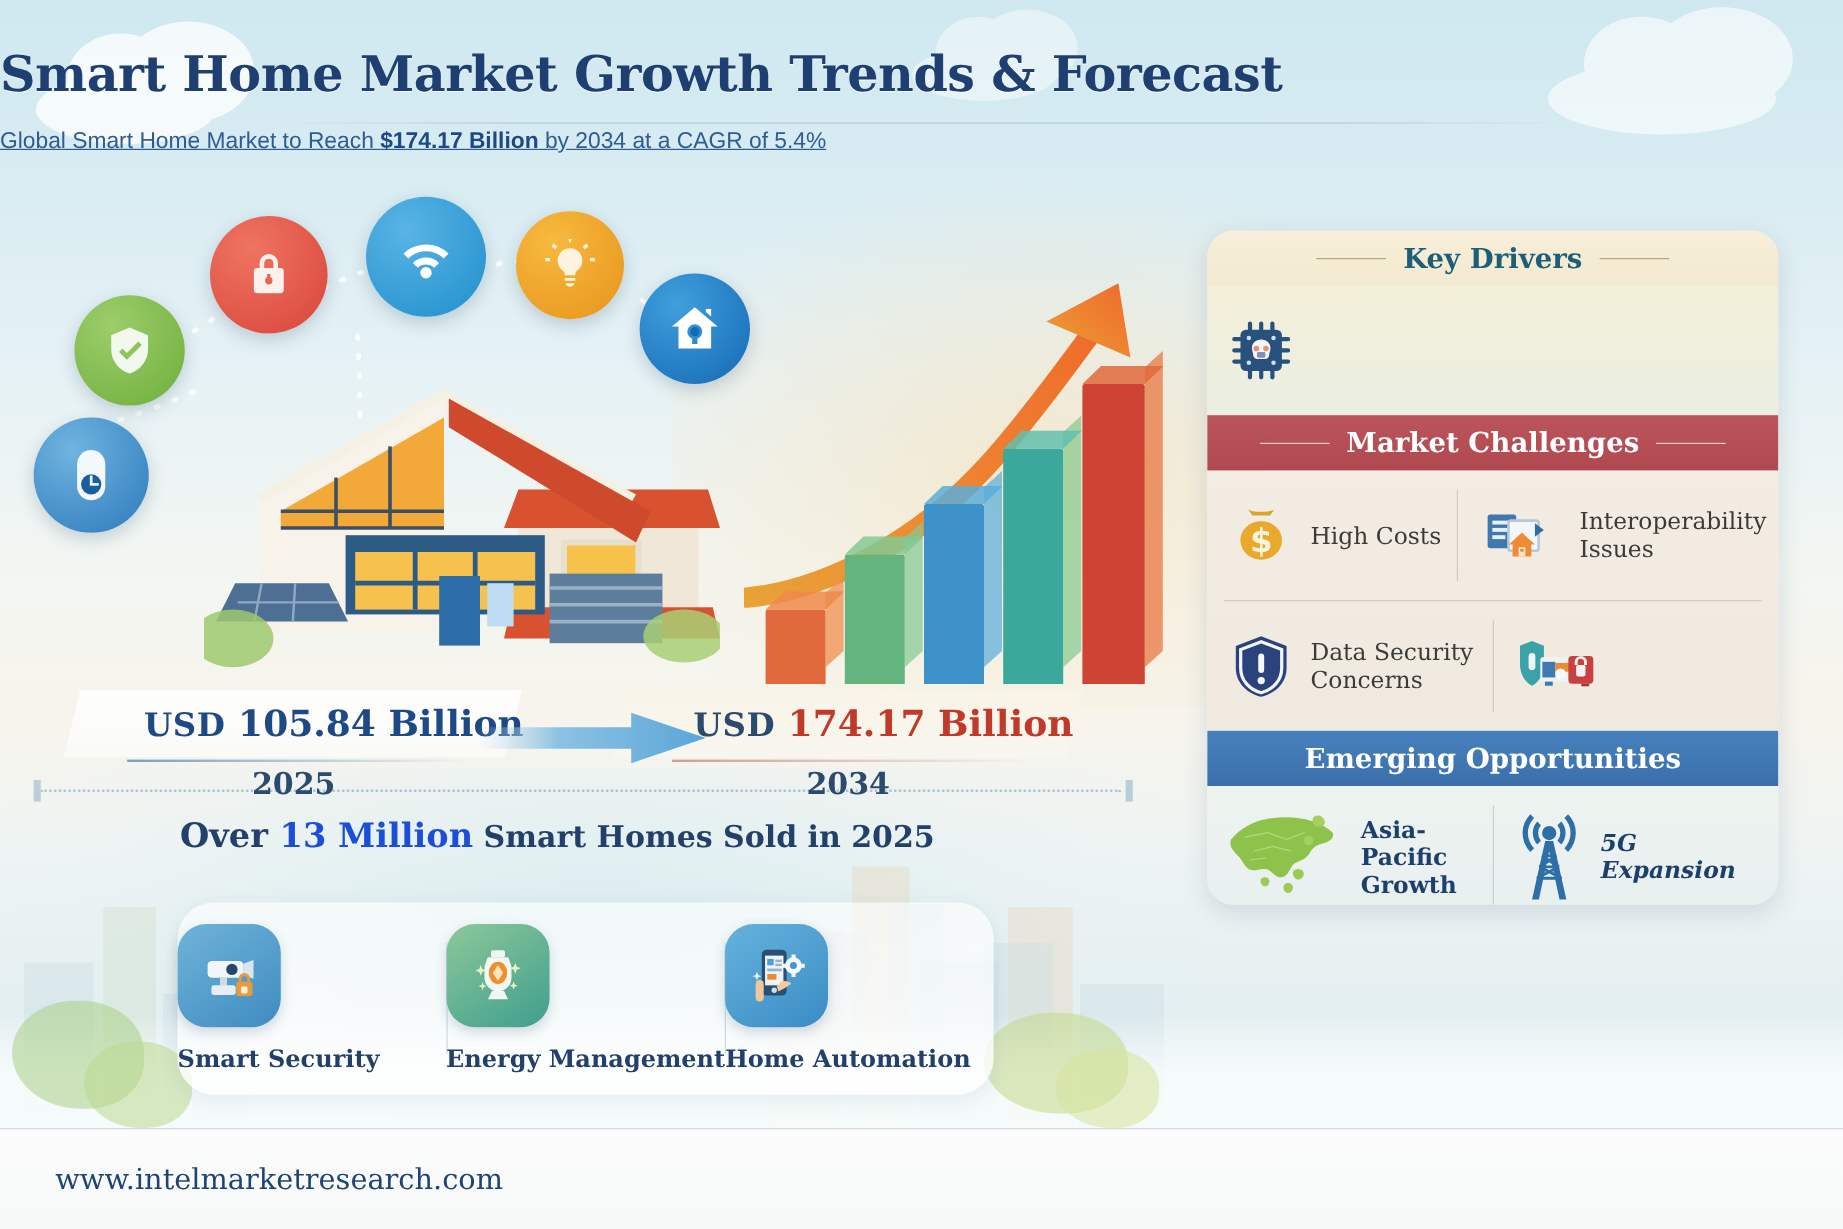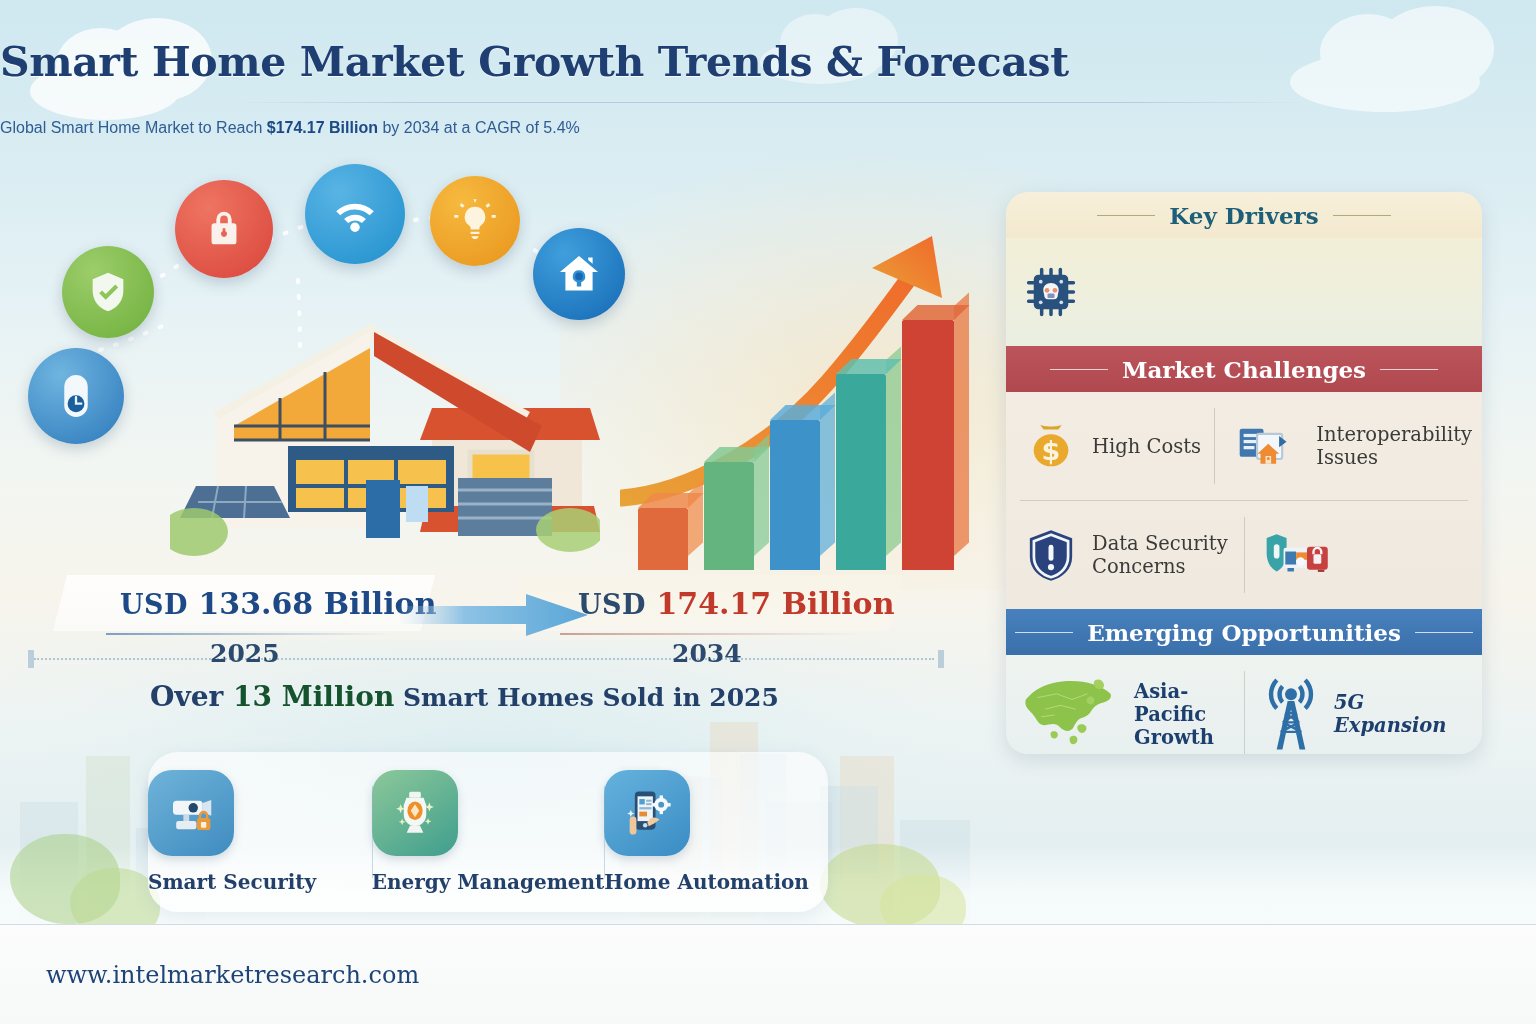--- a/index.html
+++ b/index.html
@@ -63,22 +63,23 @@
     letter-spacing: -.4px;
     color: #1f3f72;
     padding-top: 38px;
     text-shadow: 0 1px 0 rgba(255,255,255,.8);
   }
   .title-rule {
     width: 1080px; height: 1px; margin: 16px auto 0;
     background: linear-gradient(90deg, rgba(150,175,205,0) 0%, rgba(150,175,205,.55) 18%, rgba(150,175,205,.55) 82%, rgba(150,175,205,0) 100%);
   }
   .subtitle {
-    margin-top: 16px; font-size: 16px; color: #2e5c93; font-weight: 400;
+    margin-top: 4px; font-size: 19px; color: #2e5c93; font-weight: 400;
     font-family: "Liberation Sans", sans-serif;
+    text-decoration: underline;
   }
   .subtitle b { font-weight: 700; color: #1d4a86; }
 
   
   .illus { position: absolute; left: 0; top: 150px; width: 1000px; height: 440px; z-index: 3; }
 
   
   .house { position: absolute; left: 170px; top: 130px; width: 430px; height: 280px; }
 
   
@@ -122,21 +123,21 @@
     position: absolute; left: 34px; top: 658px; width: 900px; height: 2px; z-index: 5;
     border-top: 2px dotted rgba(120,160,190,.55);
   }
   .hdiv-cap { position: absolute; top: 650px; width: 6px; height: 18px; background: rgba(120,160,190,.45); z-index:5;}
 
   .overline {
     position: absolute; left: 150px; top: 680px; z-index: 6;
     font-family: "DejaVu Serif", serif; font-size: 28px; font-weight: 700; color: #23406b;
     white-space: nowrap;
   }
-  .overline .red { color: #14532d; text-align: right; }
+  .overline .red { color: #1d4ed8; text-align: right; }
   .overline .small { font-size: 25px; }
 
   
   .cards {
     position: absolute; left: 148px; top: 752px; width: 680px; height: 160px; z-index: 6;
     background: linear-gradient(180deg, rgba(255,255,255,.62) 0%, rgba(255,255,255,.80) 100%);
     border-radius: 30px;
     display: flex; align-items: center;
     box-shadow: 0 4px 16px rgba(80,120,150,.10);
   }
@@ -171,21 +172,21 @@
   .band .ln { height: 1px; width: 58px; }
 
   .band.drivers { background: linear-gradient(180deg,#f7efda 0%, #f3e9cf 100%); }
   .band.drivers .band-title { color: #1d5f78; }
   .band.drivers .ln { background: #b9a67c; }
 
   .band.challenges { background: linear-gradient(180deg,#bc545c 0%, #b04850 100%); }
   .band.challenges .band-title { color: #ffffff; }
   .band.challenges .ln { background: rgba(255,255,255,.75); }
 
-  .band.opportunities { background: linear-gradient(180deg,#4781bd 0%, #3a6faa 100%); }
+  .band.opportunities { background: linear-gradient(180deg,#4781bd 0%, #3a6faa 100%); flex-direction: column; }
   .band.opportunities .band-title { color: #ffffff; }
   .band.opportunities .ln { background: rgba(255,255,255,.75); }
 
   .sec-body { padding: 0; }
   .sec-body.drivers-body       { background: linear-gradient(180deg,#f3efd8 0%, #eaefe2 100%); }
   .sec-body.challenges-body    { background: linear-gradient(180deg,#f2ece2 0%, #efe9e0 100%); }
   .sec-body.opportunities-body { background: linear-gradient(180deg,#eef3ef 0%, #e7eff0 100%); }
 
   .grid2 { display: flex; }
   .cell {
@@ -201,21 +202,21 @@
   .cell-text {
     font-family: "DejaVu Serif", serif; font-size: 19.5px; font-weight: 400;
     color: #3a3a38; line-height: 1.18;
   }
   .cell-text.blue { color: #1d3f6e; font-weight: 700; }
   .cell-text.ital { font-style: italic; color: #1d3f6e; font-weight: 700;}
   .rowsep { height: 1px; background: rgba(130,140,130,.30); margin: 0 14px; }
 
   
   .footer {
-    position: absolute; left: 0; bottom: 0; width: 100%; height: 100px; z-index: 8;
+    position: absolute; left: 0; bottom: 0; width: 100%; height: 84px; z-index: 8;
     background: linear-gradient(180deg,#fbfcfb 0%, #f7f9f9 100%);
     border-top: 1px solid rgba(160,185,200,.45);
     display: flex; align-items: center;
   }
   .footer .url {
     margin-left: 46px; font-family: "DejaVu Serif", serif;
     font-size: 24px; font-weight: 400; color: #1e4477;
   }
 </style>
 </head>
@@ -398,21 +399,21 @@
     </div>
   </div>
 </div>
 
 <div class="values">
 
   <div class="valbox" style="left:14px; width:340px;">
     <div class="bgplate"></div>
     <div class="valtext" style="color:#1d4a86; padding-left:46px;">
       <span class="u">USD</span>
-      <span>133.68 Billion</span>
+      <span>105.84 Billion</span>
     </div>
   </div>
   <div class="vrule" style="left:46px; width:286px; background:linear-gradient(90deg,#7d9ec4,rgba(125,158,196,0));"></div>
   <div class="valyear" style="left:150px;">2025</div>
 
   <div class="valbox" style="left:472px; width:350px;">
     <div class="bgplate" style="background:linear-gradient(180deg, rgba(248,244,232,.92) 0%, rgba(250,247,238,.62) 100%);"></div>
     <div class="valtext" style="padding-left:46px;">
       <span class="u" style="color:#2c4a6e;">USD</span>
       <span style="color:#c0392b;">174.17 Billion</span>

